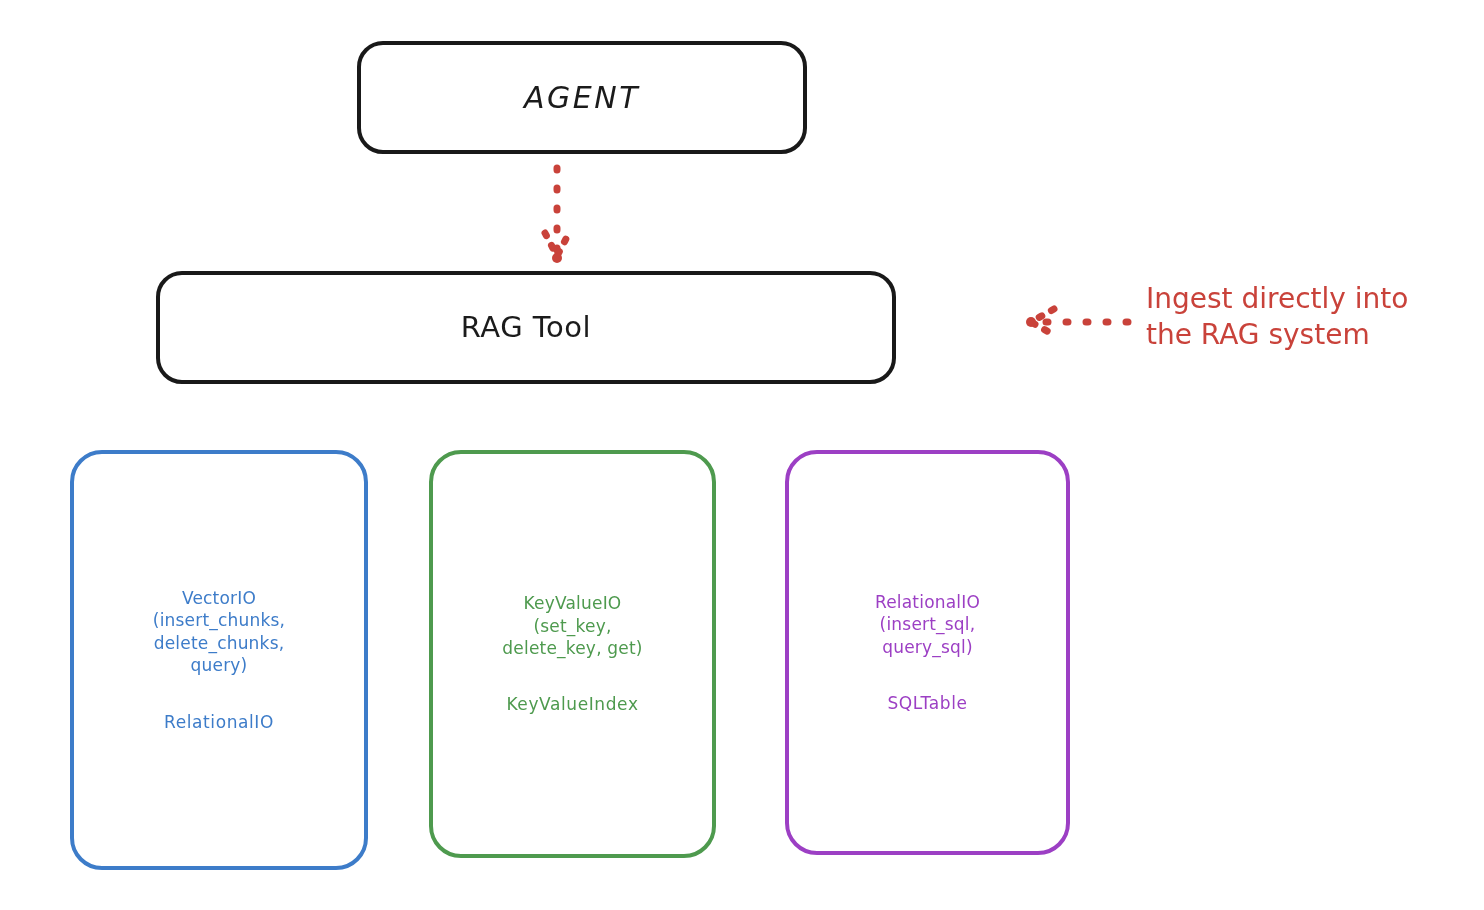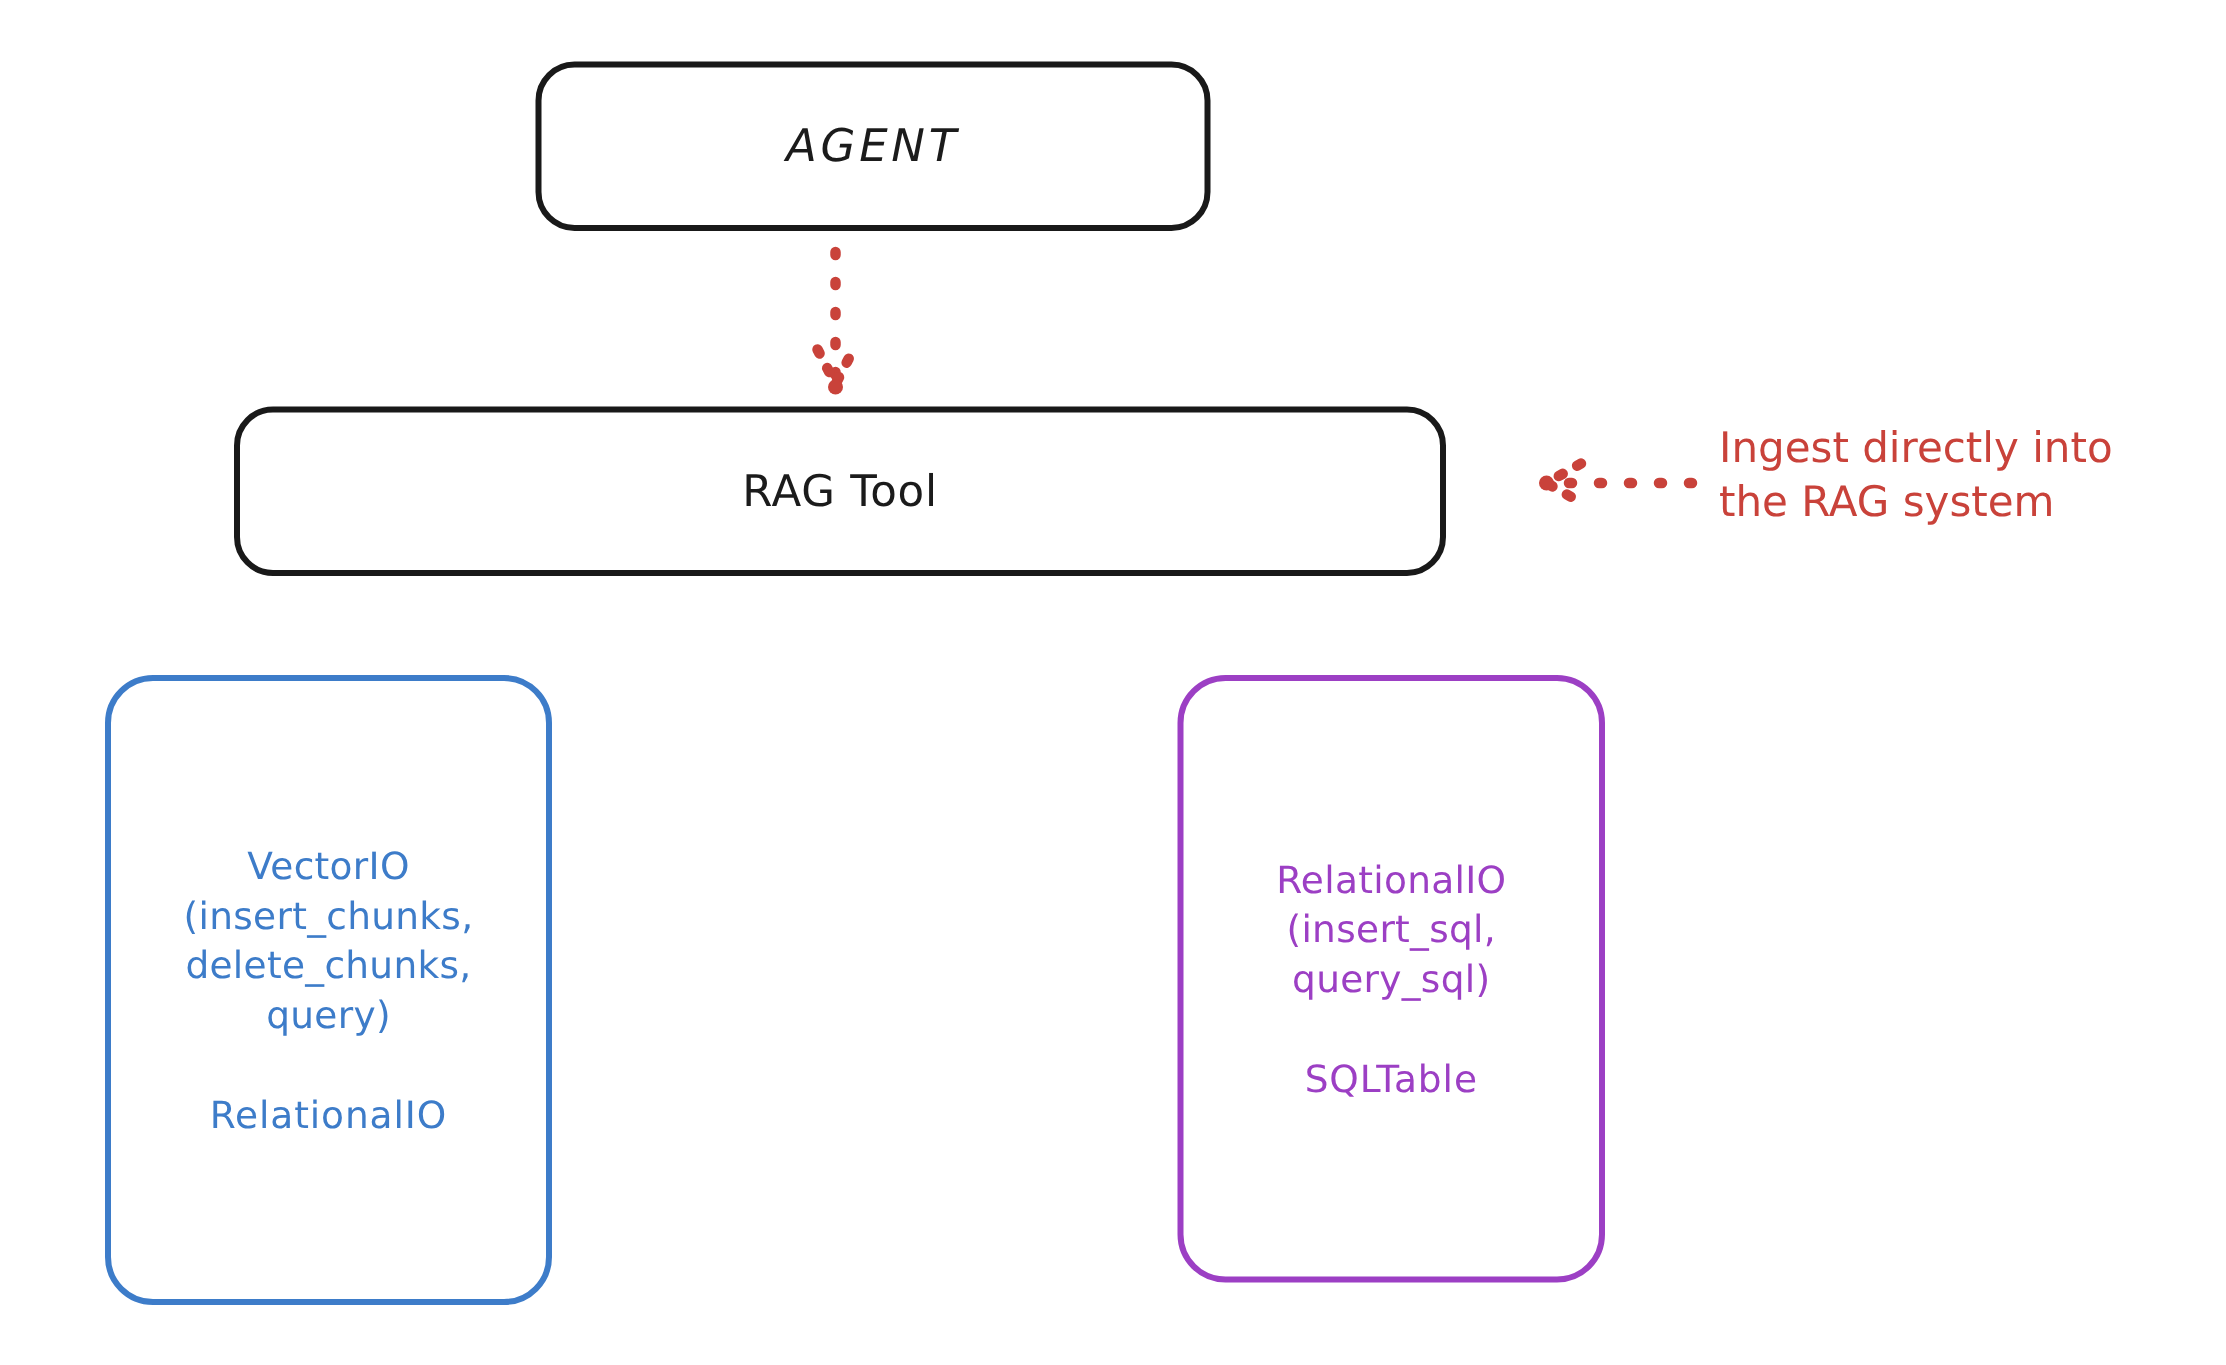--- a/index.html
+++ b/index.html
@@ -58,33 +58,33 @@
     left: 357px;
     top: 41px;
     width: 450px;
     height: 113px;
   }
 
   
   #rag-tool-node {
     left: 156px;
     top: 271px;
-    width: 808px;
+    width: 740px;
     height: 113px;
   }
 
   
   .node.provider {
     border-width: 4px;
     border-style: solid;
     border-radius: 32px;
     align-items: center;
   }
   .node.provider .node-label {
-    font-size: 25px;
+    font-size: 17px;
     line-height: 1.32;
     font-family: "DejaVu Sans", sans-serif;
     padding: 0 6px;
   }
 
   #vector-io-node {
     left: 70px;
     top: 450px;
     width: 298px;
     height: 420px;
@@ -171,20 +171,28 @@
   <div class="node provider" id="vector-io-node">
     <div class="node-label">
       <span>VectorIO
 (insert_chunks,
 delete_chunks,
 query)</span>
       <span class="node-sub">RelationalIO</span>
     </div>
   </div>
 
+  <div class="node provider" id="key-value-io-node">
+    <div class="node-label">
+      <span>KeyValueIO
+(set_key,
+delete_key, get)</span>
+      <span class="node-sub">KeyValueIndex</span>
+    </div>
+  </div>
 
   <div class="node provider" id="relational-io-node">
     <div class="node-label">
       <span>RelationalIO
 (insert_sql,
 query_sql)</span>
       <span class="node-sub">SQLTable</span>
     </div>
   </div>
 

